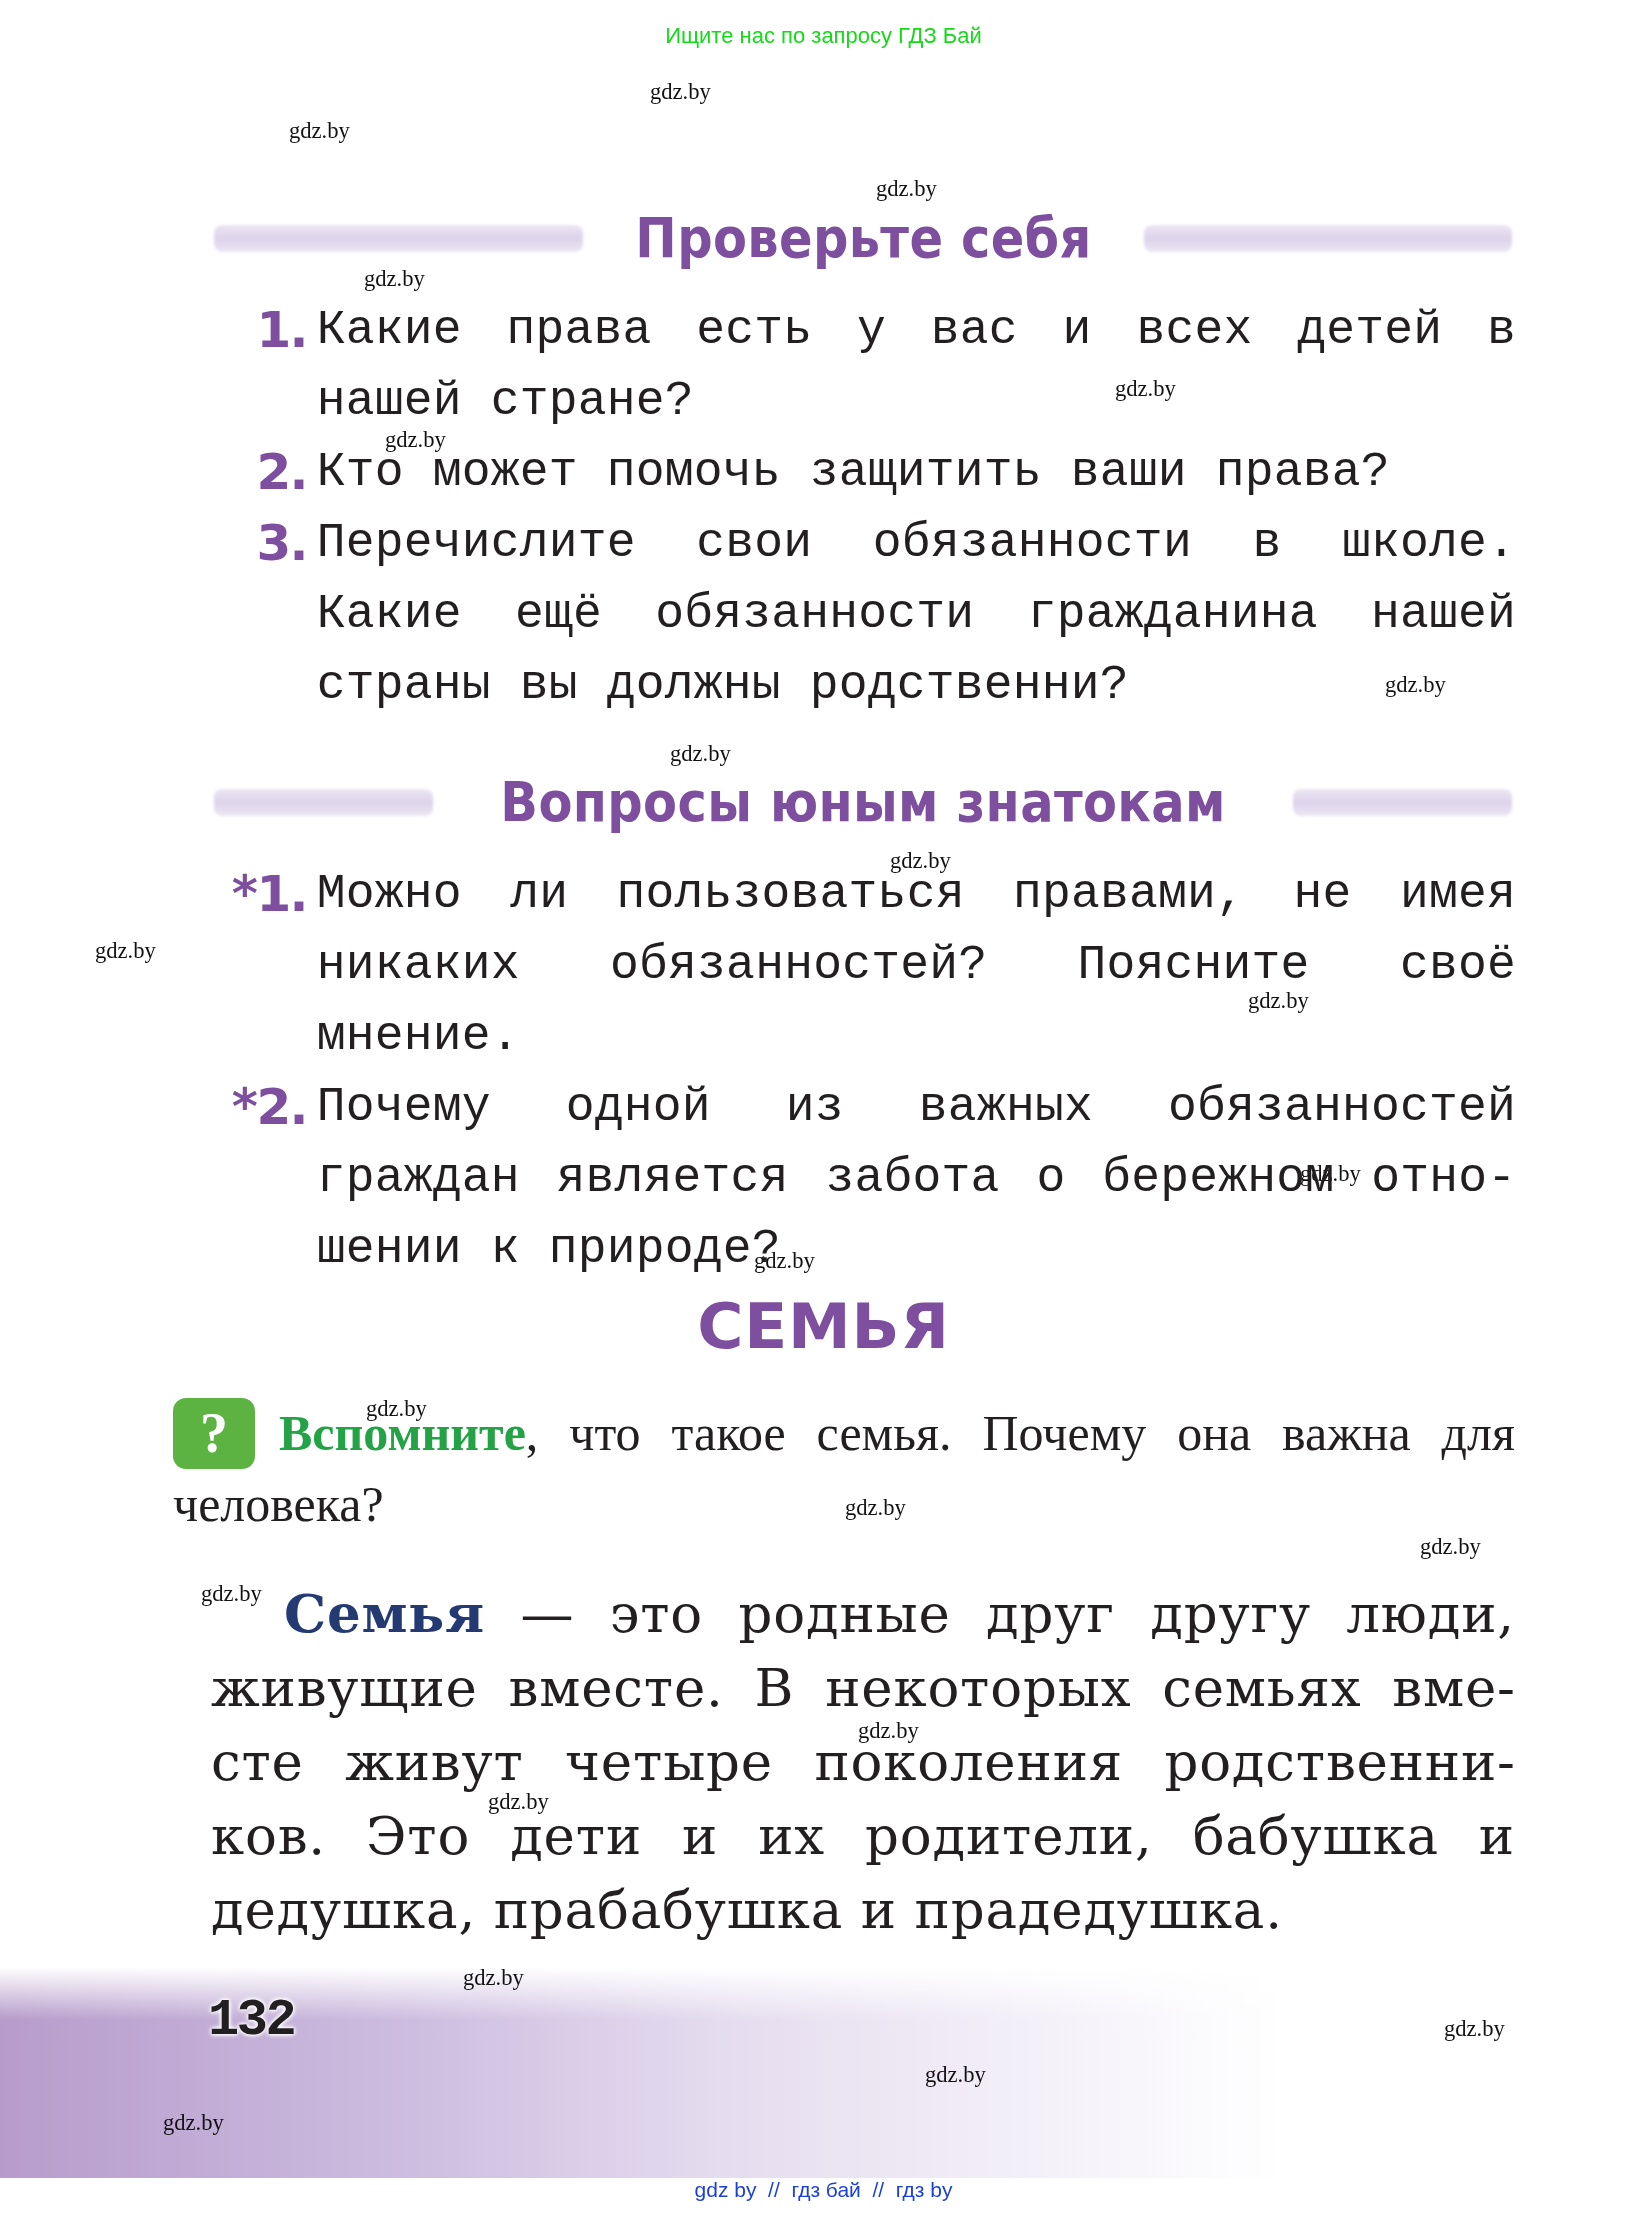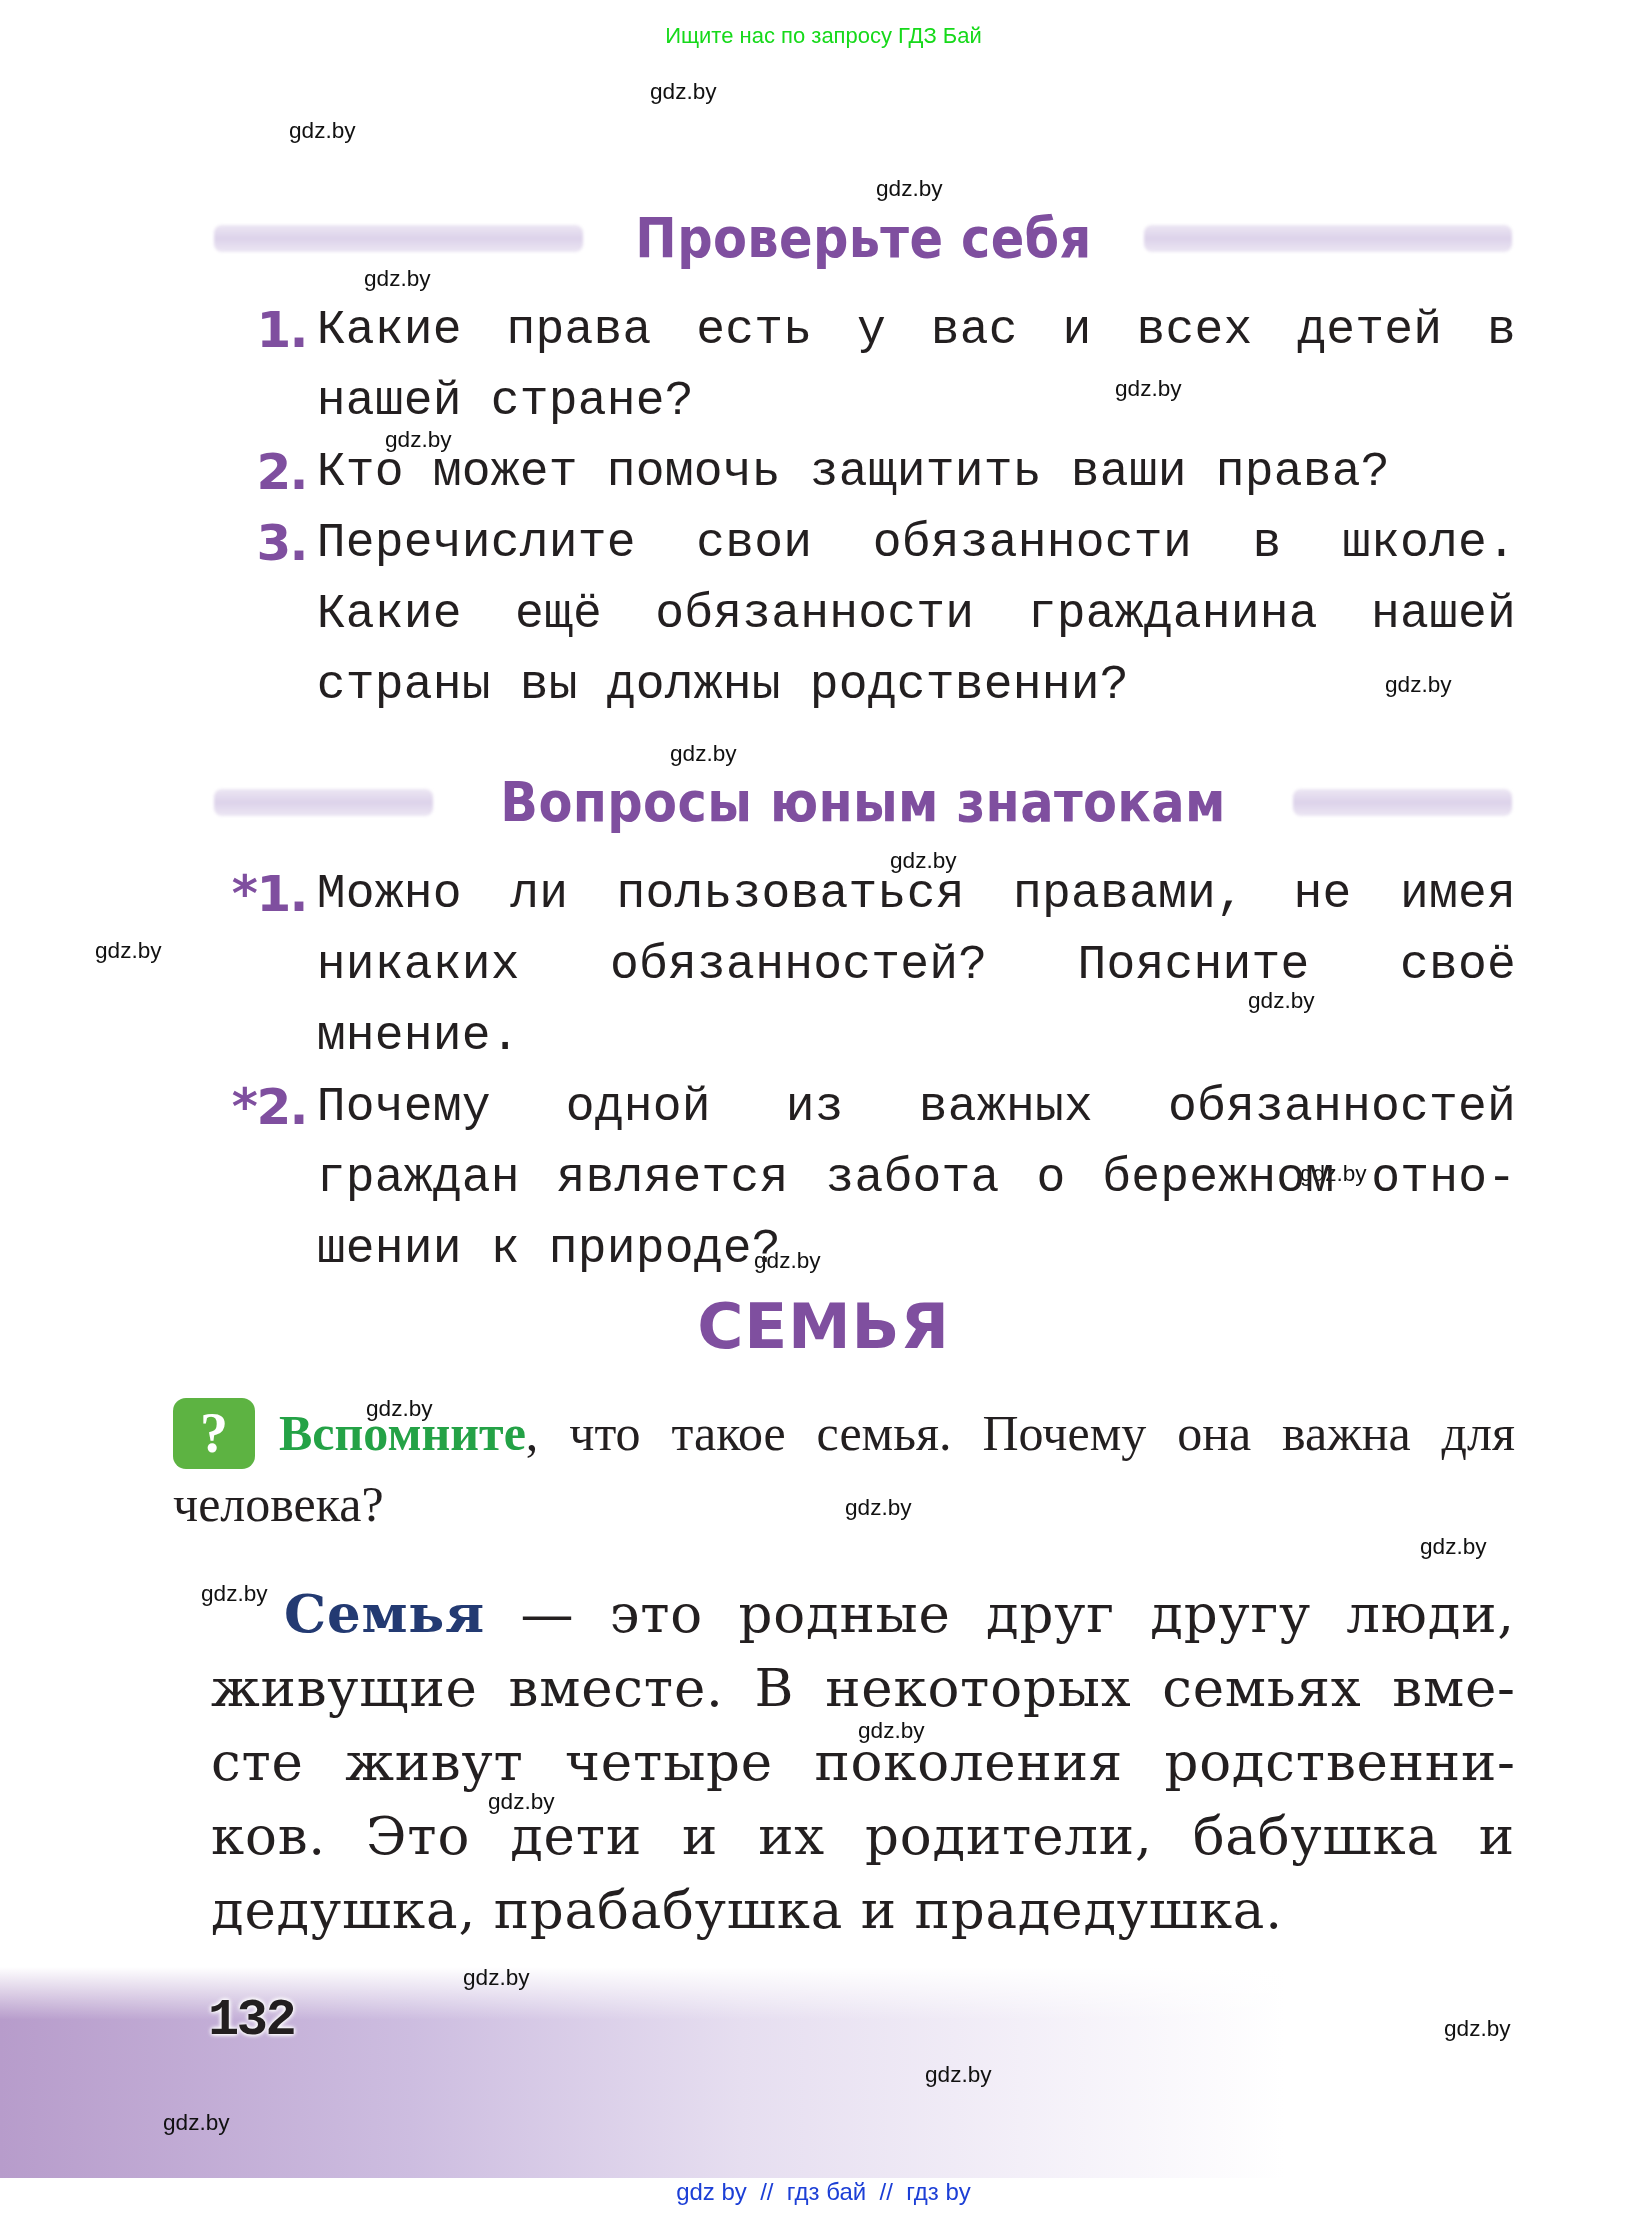--- a/index.html
+++ b/index.html
@@ -7,21 +7,21 @@
     width: 1647px; height: 2216px; position: relative; overflow: hidden;
     background: #ffffff;
     font-family: "DejaVu Sans", sans-serif;
     color: #231f20;
   }
   .top-banner {
     position: absolute; top: 3.2px; left: 0; width: 1647px; text-align: center;
     font-family: "Liberation Sans", sans-serif; font-size: 22px; color: #16d91a; margin-top: 20px;
   }
   .wm {
-    position: absolute; font-family: Liberation Sans, sans-serif;
+    position: absolute; font-family: Liberation Serif, serif;
     font-size: 22.6px; color: #111; white-space: nowrap;
   }
   .section-head {
     position: absolute; left: 214px; width: 1298px; height: 64px;
     display: flex; align-items: center; justify-content: center;
   }
   .head-bar {
     flex: 1; height: 27px; border-radius: 8px;
     background: linear-gradient(180deg, #ece6f3 0%, #dcd2ea 50%, #ece6f3 100%);
     filter: blur(1.6px);
@@ -73,21 +73,21 @@
       linear-gradient(90deg, #b79ccb 0%, #cdbde0 25%, #e6def0 45%, #f3eff8 62%, #ffffff 78%);
   }
   .page-num {
     position: absolute; top: 1991px; left: 208px;
     font-family: Liberation Mono, monospace; font-weight: bold; font-size: 52px;
     color: #231f20; text-shadow: 0 0 4.8px #fff, 0 0 4.8px #fff, 0 0 3.2px #fff;
     letter-spacing: -2.4px;
   }
   .footer-links {
     position: absolute; top: 2178px; left: 0; width: 1647px; text-align: center;
-    font-family: "Liberation Sans", sans-serif; font-size: 24px; color: #1c3fd6;
+    font-family: "Liberation Sans", sans-serif; font-size: 21px; color: #1c3fd6;
     white-space: pre;
   }
 </style>
 </head>
 <body>
 
 <div class="top-banner">Ищите нас по запросу ГДЗ Бай</div>
 
 <div class="wm" style="left:650px;top:79px">gdz.by</div>
 <div class="wm" style="left:289px;top:118px">gdz.by</div>

